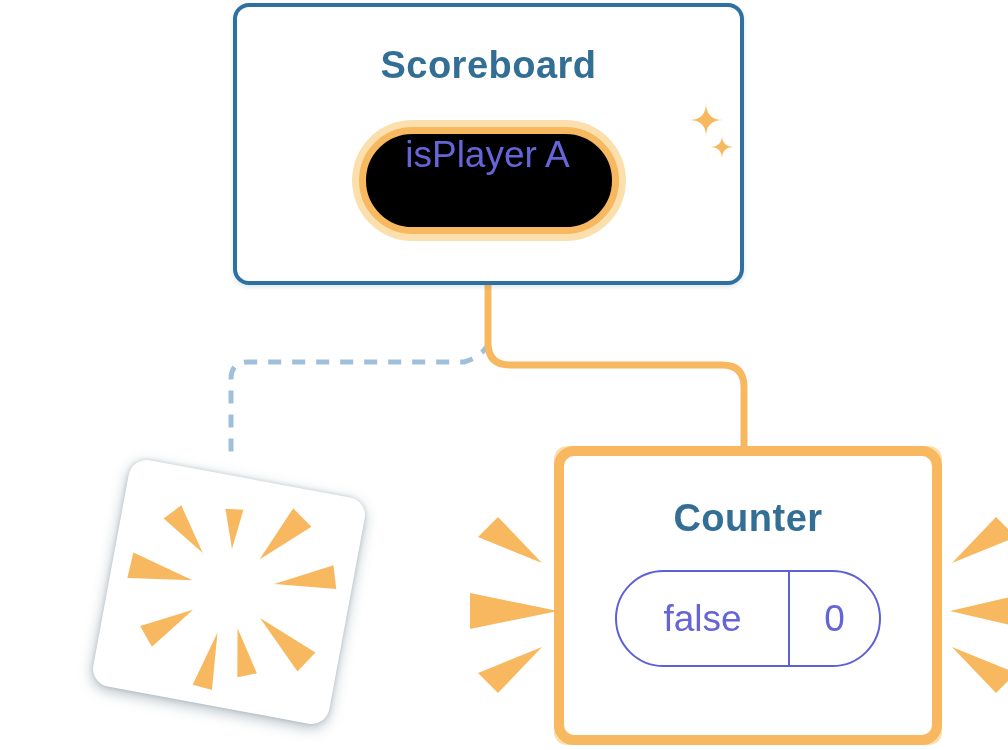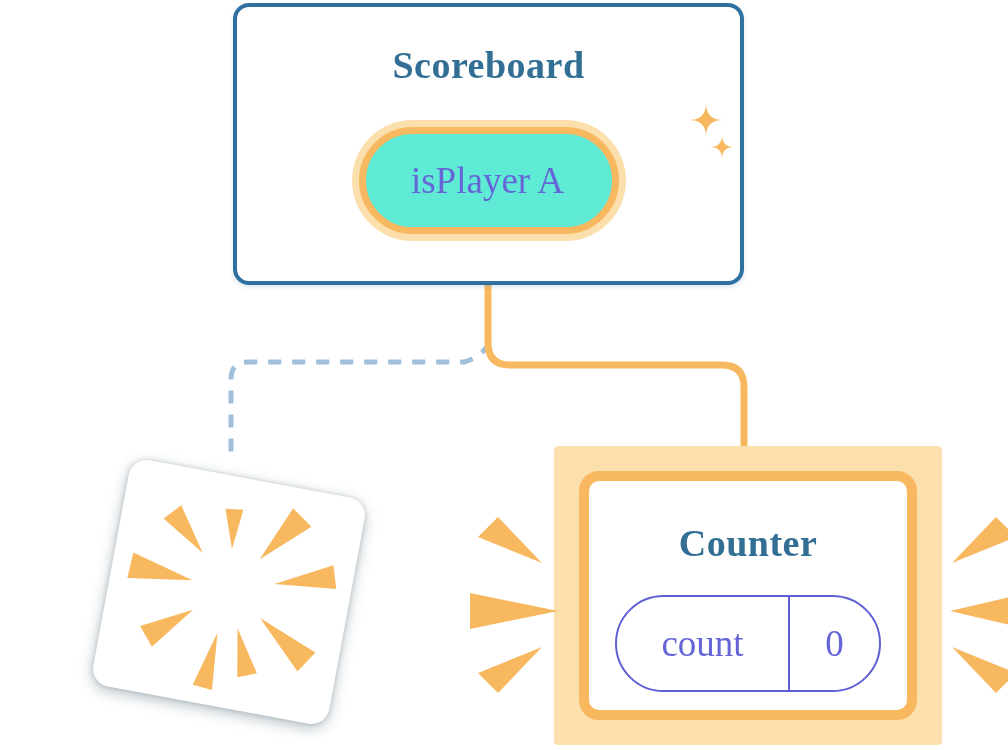--- a/index.html
+++ b/index.html
@@ -1,18 +1,18 @@
 <!DOCTYPE html>
 <html><head>
 <meta charset="utf-8">
 <style>
   html,body{margin:0;padding:0;background:#ffffff;}
   .canvas{
     position:relative;width:1008px;height:750px;background:#ffffff;
-    overflow:hidden;font-family:Liberation Serif, serif;
+    overflow:hidden;font-family:Liberation Sans, sans-serif;
   }
   svg{display:block;}
   .connectors{position:absolute;left:0;top:0;}
 
   
   .scoreboard-card{
     position:absolute;left:233px;top:3px;width:511px;height:282px;
     box-sizing:border-box;background:#ffffff;border:4px solid #2F70A0;
     border-radius:16px;box-shadow:0 2px 5px rgba(47,112,160,.18);
   }
@@ -21,22 +21,22 @@
     font-weight:600;color:#336E95;letter-spacing:.5px;
   }
   .scoreboard-card .card-title{margin-top:36px;}
 
   
   .pill-glow{
     position:absolute;left:50%;top:113px;transform:translateX(-50%);
     background:#FBE0AE;border-radius:999px;padding:7px;
   }
   .pill-orange{
-    box-sizing:border-box;border:7px solid #F7B85F;background:#5eead4;
-    border-radius:999px;display:flex;align-items:center;height:107px;
+    box-sizing:border-box;border:7px solid #F7B85F;background:#000000;
+    border-radius:999px;display:flex;align-items:flex-start;height:107px;
   }
   .pill-cell{
     display:flex;align-items:center;justify-content:center;
     font-size:37px;color:#6565D8;
   }
   .pill-cell.name{width:244px;border-radius:999px 0 0 999px;}
   .pill-cell.value{width:146px;font-weight:700;border-radius:0 999px 999px 0;}
   .pill-divider{width:2px;background:#F2AB52;}
 
   .sparkles{position:absolute;left:447px;top:93px;}
@@ -44,21 +44,21 @@
   
   .destroyed-card{
     position:absolute;left:109px;top:477px;width:240px;height:230px;
     background:#ffffff;border-radius:18px;transform:rotate(10.5deg);
     box-shadow:0 4px 14px rgba(60,86,100,.38), 0 0 4px rgba(60,86,100,.22);
   }
 
   
   .counter-card{
     position:absolute;left:554px;top:446px;width:388px;height:299px;
-    box-sizing:border-box;background:#FBE0AE;border-radius:4px;padding:25px;
+    box-sizing:border-box;background:#FBE0AE;border-radius:13px;padding:0;
   }
   .counter-inner{
     box-sizing:border-box;width:100%;height:100%;background:#ffffff;
     border:10px solid #F7B85F;border-radius:20px;
   }
   .counter-inner .card-title{margin-top:40px;}
   .counter-pill{
     box-sizing:border-box;margin:30px auto 0 auto;width:266px;height:97px;
     border:2px solid #5F5FD6;border-radius:999px;background:#ffffff;
     display:flex;align-items:stretch;
@@ -111,21 +111,21 @@
         <polygon points="162,112 216,100 216,124" transform="rotate(140 120 112)"></polygon>
         <polygon points="165,112 222,102 222,122" transform="rotate(95 120 112)"></polygon>
       </g>
     </svg>
   </div>
 
   <div class="counter-card">
     <div class="counter-inner">
       <div class="card-title">Counter</div>
       <div class="counter-pill">
-        <div class="pill-cell name">count</div>
+        <div class="pill-cell name">false</div>
         <div class="pill-divider"></div>
         <div class="pill-cell value">0</div>
       </div>
     </div>
   </div>
 
   <svg class="emphasis left" width="92" height="200" viewBox="0 0 92 200">
     <g fill="#F7B85F">
       <polygon points="10,32 30,12 74,58"></polygon>
       <polygon points="2,88 2,124 90,106"></polygon>

